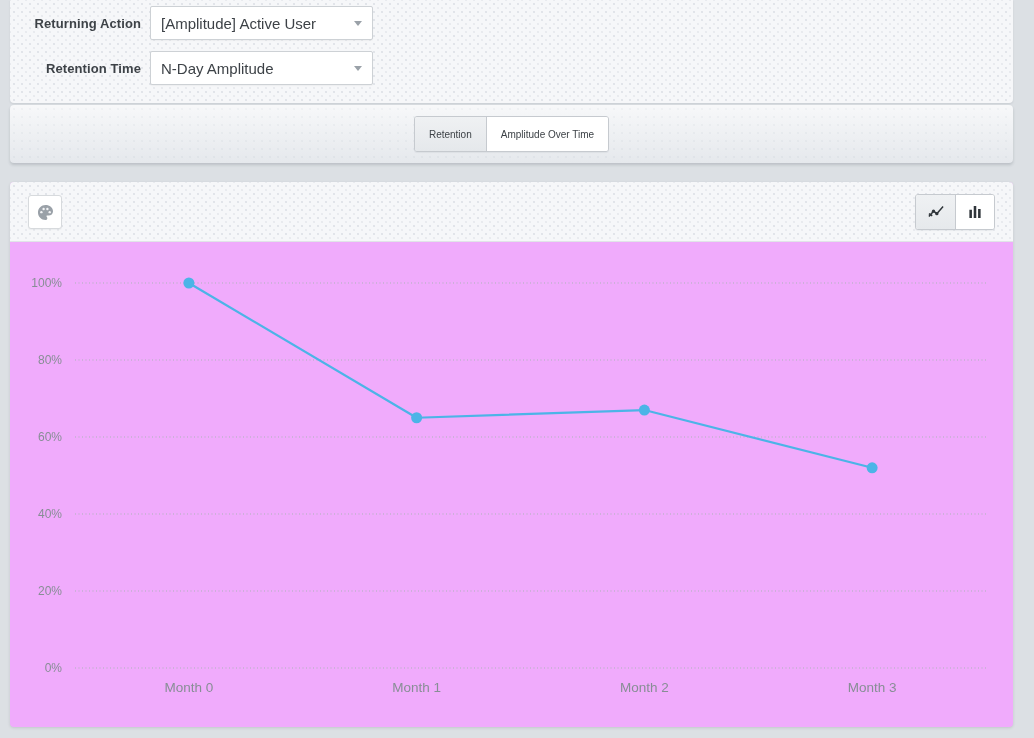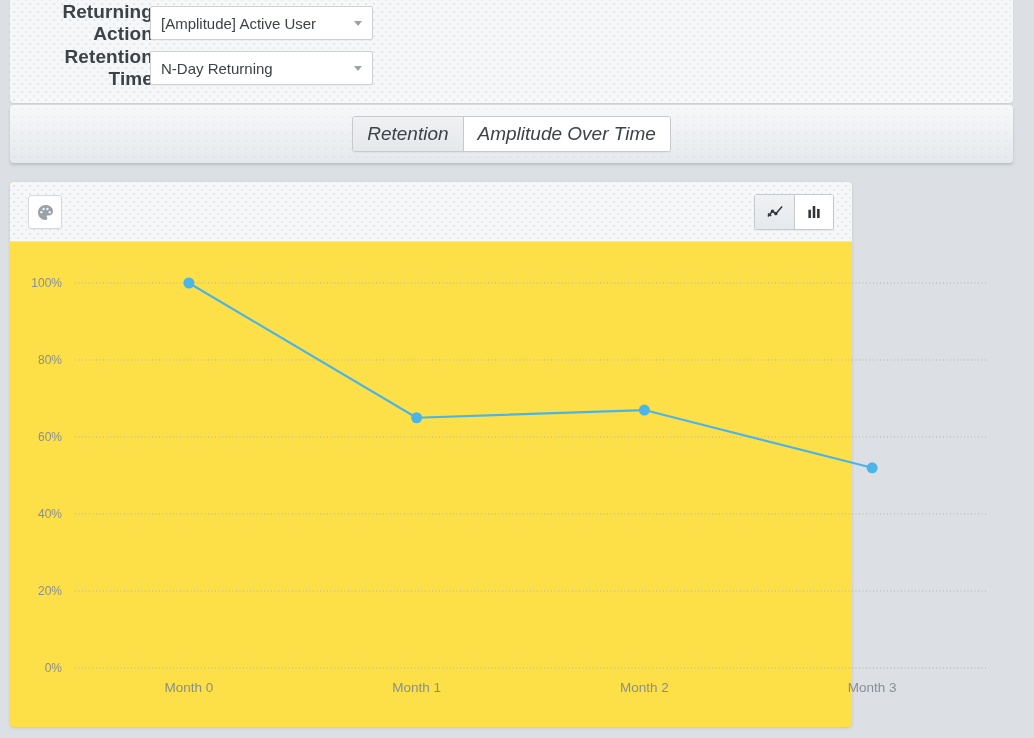--- a/index.html
+++ b/index.html
@@ -18,22 +18,22 @@
   
   .filter-panel {
     position:absolute; left:10px; top:0; width:1003px; height:103px;
     border-radius:0 0 4px 4px;
     box-shadow:0 1px 2px rgba(40,50,60,.10);
   }
   .filter-row { position:absolute; left:0; height:34px; display:flex; align-items:center; }
   .filter-row.row1 { top:6px; }
   .filter-row.row2 { top:51px; }
   .filter-label {
-    width:131px; text-align:right; font-size:19px; font-weight:bold;
-    color:#3d4247; letter-spacing:.1px;margin-left:12px;
+    width:131px; text-align:right; font-size:13px; font-weight:bold;
+    color:#3d4247; letter-spacing:.1px;
   }
   .dropdown {
     position:absolute; left:140px; top:0; width:223px; height:34px;
     background:#fff; border:1px solid #cdd1d5; border-radius:2px;
     display:flex; align-items:center; padding:6px 10px; cursor:pointer;
     box-shadow:0 1px 1px rgba(40,50,60,.04);
   }
   .dropdown-text { flex:1; font-size:15px; color:#3d4247; white-space:nowrap; overflow:hidden; }
   .caret { width:0; height:0; border-left:4.5px solid transparent;
     border-right:4.5px solid transparent; border-top:5px solid #9aa1a8; margin-left:6px; }
@@ -47,31 +47,30 @@
       linear-gradient(rgba(255,255,255,.55), rgba(222,226,231,.55)),
       radial-gradient(rgba(170,180,192,.25) 1px, transparent 1.2px);
     background-size:auto, 8px 8px;
     box-shadow:0 2px 3px rgba(40,50,60,.18);
     display:flex; align-items:center; justify-content:center;
   }
   .btn-group { display:flex; border:1px solid #c6cacf; border-radius:3px; overflow:hidden;
     box-shadow:0 1px 1px rgba(40,50,60,.06); height:36px; }
   .tab-btn {
     height:100%; display:flex; align-items:center; padding:0 14px;
-    background:#fff; font-size:19px; color:#3d4247; cursor:pointer; border:none;
+    background:#fff; font-size:10px; color:#3d4247; cursor:pointer; border:none;
     font-family:"Liberation Sans", sans-serif;
-    font-style:italic;
   }
   .tab-btn + .tab-btn { border-left:1px solid #c6cacf; }
   .tab-btn.selected { background:linear-gradient(#eff1f3, #e5e8eb); }
 
   
   .chart-panel {
-    position:absolute; left:10px; top:182px; width:842px; height:545px;
-    background:#fde047; border-radius:4px; box-shadow:0 1px 3px rgba(40,50,60,.14);
+    position:absolute; left:10px; top:182px; width:1003px; height:545px;
+    background:#f0abfc; border-radius:4px; box-shadow:0 1px 3px rgba(40,50,60,.14);
   }
   .chart-header {
     position:absolute; left:0; top:0; width:100%; height:60px;
     border-radius:4px 4px 0 0; border-bottom:1px solid #e1e4e8;
   }
   .icon-btn {
     position:absolute; width:34px; height:34px; background:#fff;
     border:1px solid #d7dadd; border-radius:3px; cursor:pointer;
     display:flex; align-items:center; justify-content:center;
     box-shadow:0 1px 1px rgba(40,50,60,.05);
@@ -99,21 +98,21 @@
     <div class="filter-row row1">
       <span class="filter-label">Returning Action</span>
       <div class="dropdown">
         <span class="dropdown-text">[Amplitude] Active User</span>
         <span class="caret"></span>
       </div>
     </div>
     <div class="filter-row row2">
       <span class="filter-label">Retention Time</span>
       <div class="dropdown">
-        <span class="dropdown-text">N-Day Returning</span>
+        <span class="dropdown-text">N-Day Amplitude</span>
         <span class="caret"></span>
       </div>
     </div>
   </section>
 
   <section class="tab-strip">
     <div class="btn-group">
       <button class="tab-btn selected">Retention</button>
       <button class="tab-btn">Amplitude Over Time</button>
     </div>

